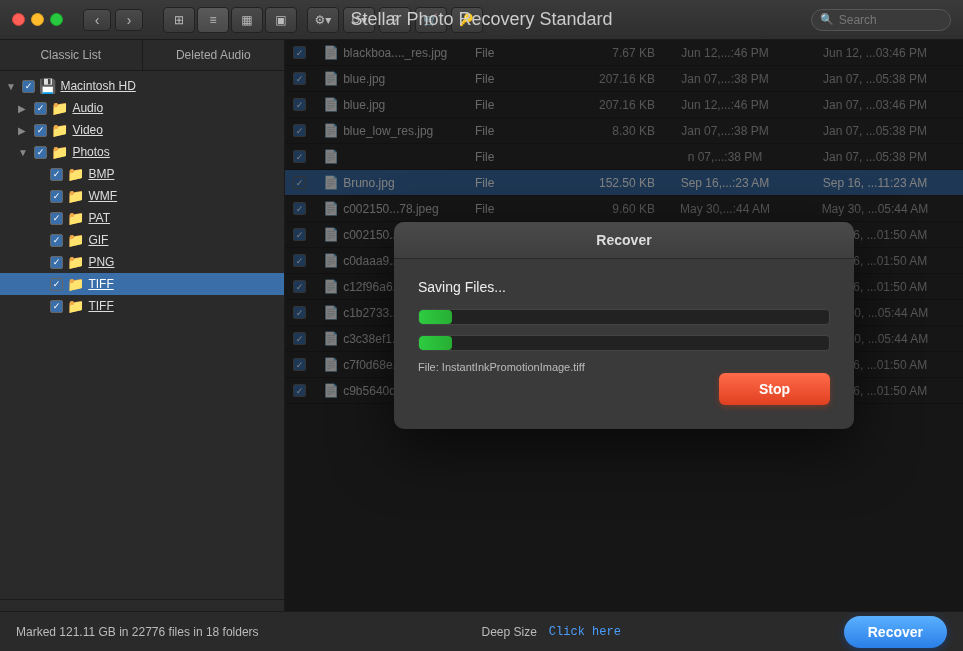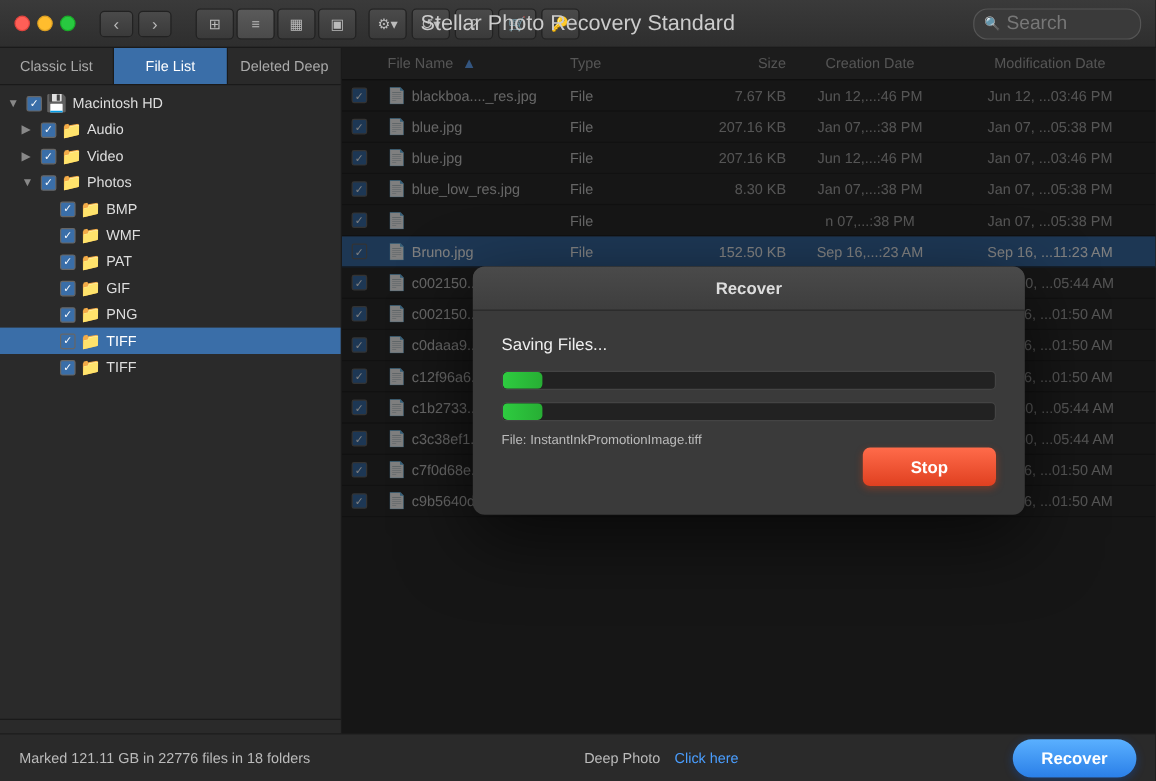--- a/index.html
+++ b/index.html
@@ -98,21 +98,21 @@
       padding: 3px 8px;
       gap: 5px;
       width: 140px;
     }
     .search-icon { color: #888; font-size: 11px; }
     .search-input {
       background: transparent;
       border: none;
       outline: none;
       color: #ccc;
-      font-size: 16px;
+      font-size: 12px;
       width: 100px;
     }
     .search-input::placeholder { color: #777; }
 
     
     .main-layout {
       display: flex;
       height: calc(651px - 40px - 40px);
     }
 
@@ -175,20 +175,21 @@
       color: #fff;
       flex-shrink: 0;
     }
     .folder-icon {
       font-size: 14px;
       flex-shrink: 0;
     }
     .item-label {
       font-size: 12px;
       color: #ddd;
+      text-decoration: underline;
     }
     .indent-1 { padding-left: 18px; }
     .indent-2 { padding-left: 34px; }
     .sidebar-scroll {
       height: 12px;
       background: #2a2a2a;
       border-top: 1px solid #1a1a1a;
     }
 
     
@@ -242,21 +243,21 @@
       height: 40px;
       background: #2a2a2a;
       border-top: 1px solid #1a1a1a;
       display: flex;
       align-items: center;
       padding: 0 16px;
       gap: 12px;
     }
     .status-text { font-size: 12px; color: #bbb; }
     .deep-scan-label { font-size: 12px; color: #bbb; margin-left: auto; }
-    .deep-scan-link { color: #4a9eff; cursor: pointer; text-decoration: none; }
+    .deep-scan-link { color: #4a9eff; cursor: pointer; text-decoration: none; font-family: Liberation Mono, monospace; }
     .recover-btn {
       margin-left: auto;
       background: linear-gradient(to bottom, #5ab0ff, #2a7fe8);
       color: #fff;
       border: none;
       border-radius: 20px;
       padding: 8px 24px;
       font-size: 14px;
       font-weight: 600;
       cursor: pointer;
@@ -381,22 +382,21 @@
       <input class="search-input" type="text" placeholder="Search" style="">
     </div>
   </div>
 </div>
 
 <div class="main-layout">
 
   <div class="sidebar">
     <div class="sidebar-tabs">
       <div class="sidebar-tab">Classic List</div>
-      <div class="sidebar-tab active">File List</div>
-      <div class="sidebar-tab">Deleted Deep</div>
+      <div class="sidebar-tab">Deleted Audio</div>
     </div>
     <div class="sidebar-tree">
 
       <div class="tree-item">
         <span class="tree-toggle">▼</span>
         <div class="checkbox">✓</div>
         <span class="folder-icon">💾</span>
         <span class="item-label">Macintosh HD</span>
       </div>
 
@@ -468,31 +468,20 @@
         <div class="checkbox">✓</div>
         <span class="folder-icon">📁</span>
         <span class="item-label">TIFF</span>
       </div>
     </div>
     <div class="sidebar-scroll"></div>
   </div>
 
   <div class="content-area">
 
-    <div class="table-header">
-      <div class="col-check"></div>
-      <div class="col-name">
-        <span>File Name</span>
-        <span class="sort-indicator">▲</span>
-      </div>
-      <div class="col-type">Type</div>
-      <div class="col-size">Size</div>
-      <div class="col-creation">Creation Date</div>
-      <div class="col-modification">Modification Date</div>
-    </div>
 
     <div class="table-rows" style="height: calc(100% - 32px);">
 
       <div class="table-row">
         <div class="col-check">
             <div class="checkbox">✓</div>
           </div>
         <div class="col-name"><span class="file-icon">📄</span><span>blackboa...._res.jpg</span></div>
         <div class="col-type">File</div>
         <div class="col-size">7.67 KB</div>
@@ -653,16 +642,16 @@
             <button class="stop-btn">Stop</button>
           </div>
         </div>
       </div>
     </div>
   </div>
 </div>
 
 <div class="bottom-bar">
   <span class="status-text">Marked 121.11 GB in 22776 files in 18 folders</span>
-  <span class="deep-scan-label">Deep Photo</span>
+  <span class="deep-scan-label">Deep Size</span>
   <a class="deep-scan-link" href="#">Click here</a>
   <button class="recover-btn">Recover</button>
 </div>
 
 </body></html>

